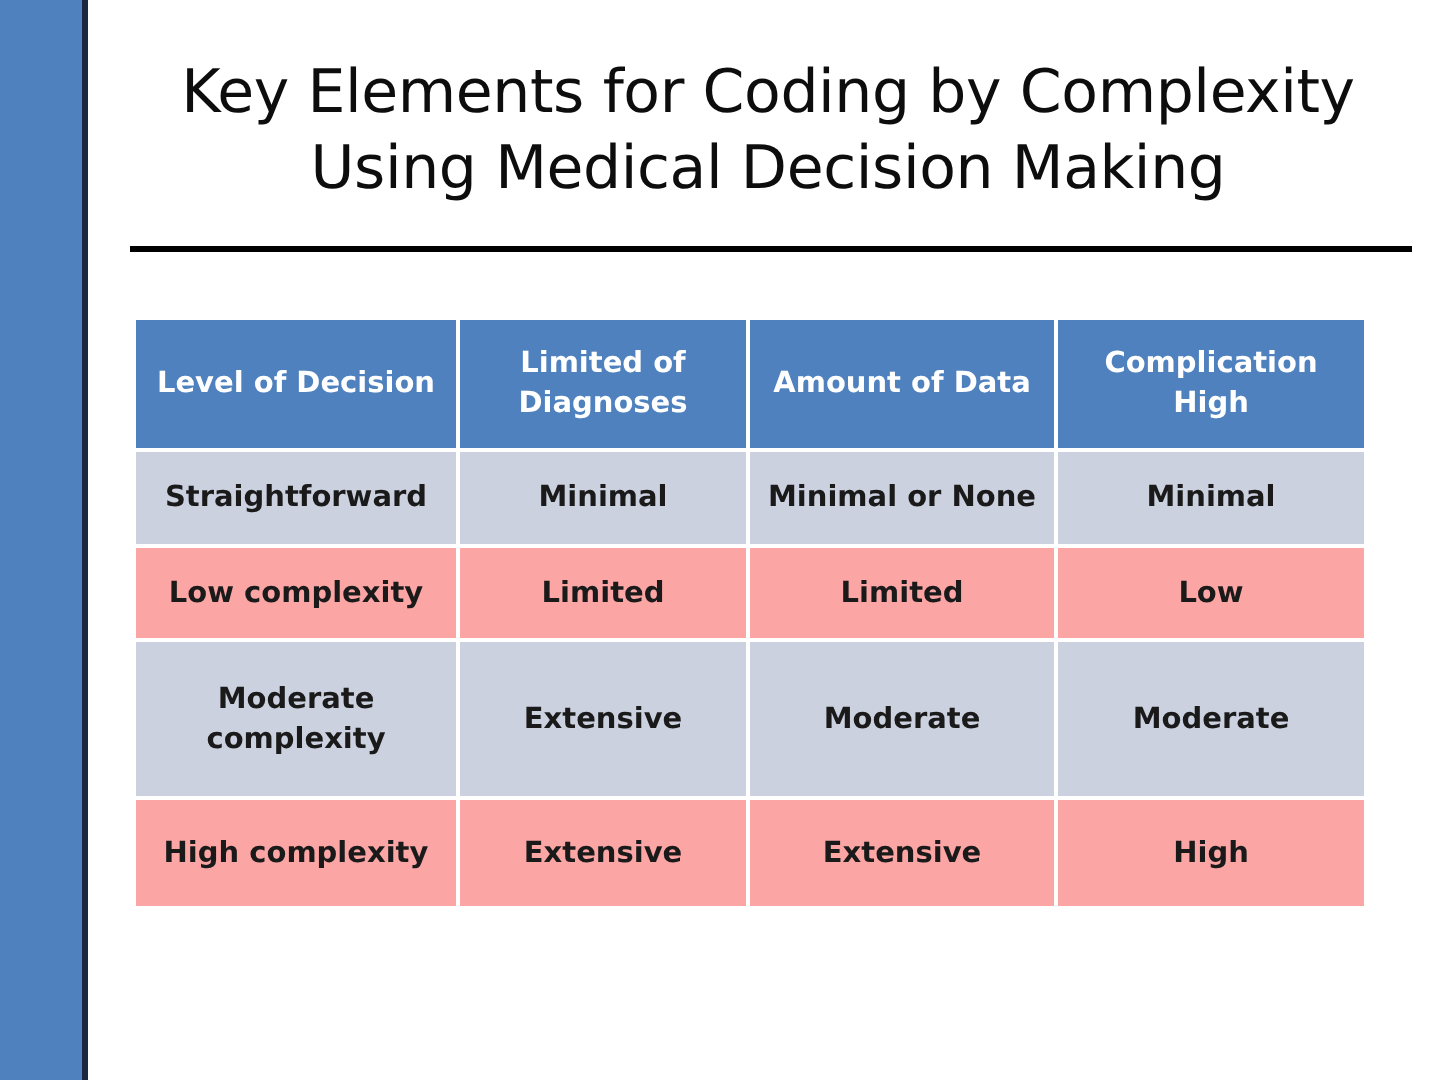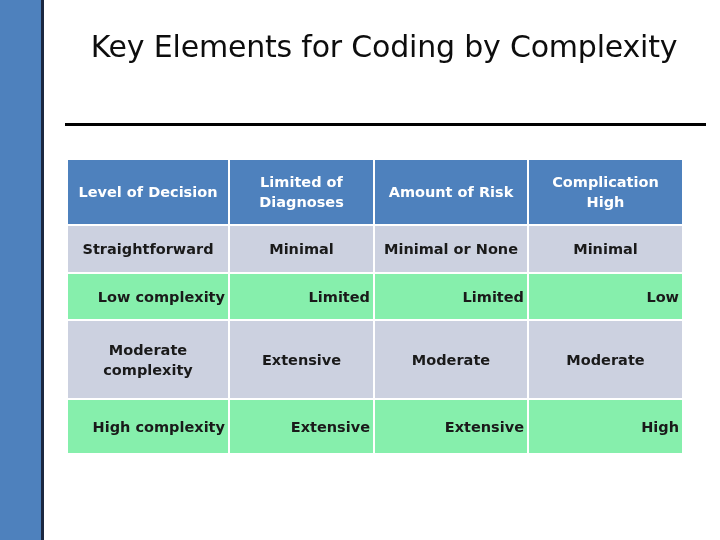--- a/index.html
+++ b/index.html
@@ -86,21 +86,21 @@
     line-height: 20px;
     color: #1a1a1a;
     padding: 4px 3px;
   }
   thead td {
     background: #4e81bd;
     color: #ffffff !important;
     height: 56px;
   }
   tbody tr.band-dark td { background: #ccd1e0; margin-left: 48px; }
-  tbody tr.band-light td { background: #86efac; text-align: right; }
+  tbody tr.band-light td { background: #fca5a5; }
 
   tbody tr.r1 td { height: 38px; }
   tbody tr.r2 td { height: 37px; }
   tbody tr.r3 td { height: 69px; }
   tbody tr.r4 td { height: 45px; }
 
   col.c1 { width: 160px; }
   col.c2 { width: 143px; }
   col.c3 { width: 152px; }
   col.c4 { width: 153px; }
@@ -108,20 +108,21 @@
 </head>
 <body>
 
 <div id="slide">
 
   <div id="side-bar"></div>
   <div id="side-rule"></div>
 
   <div id="title-block">
     <div class="title-line">Key Elements for Coding by Complexity</div>
+    <div class="title-line">Using Medical Decision Making</div>
   </div>
   <div id="title-rule"></div>
 
   <div id="table-wrap">
     <table class="mdm">
       <colgroup>
         <col class="c1">
           <col class="c2">
           <col class="c3">
           <col class="c4">
@@ -129,21 +130,21 @@
       <thead>
         <tr>
           <td>
             <span>Level of Decision</span>
           </td>
           <td>
             <span>Limited of</span><br>
             <span>Diagnoses</span>
           </td>
           <td>
-            <span>Amount of Risk</span>
+            <span>Amount of Data</span>
           </td>
           <td>
             <span>Complication</span><br>
             <span>High</span>
           </td>
         </tr>
       </thead>
       <tbody>
         <tr class="band-dark r1">
           <td>Straightforward</td>

